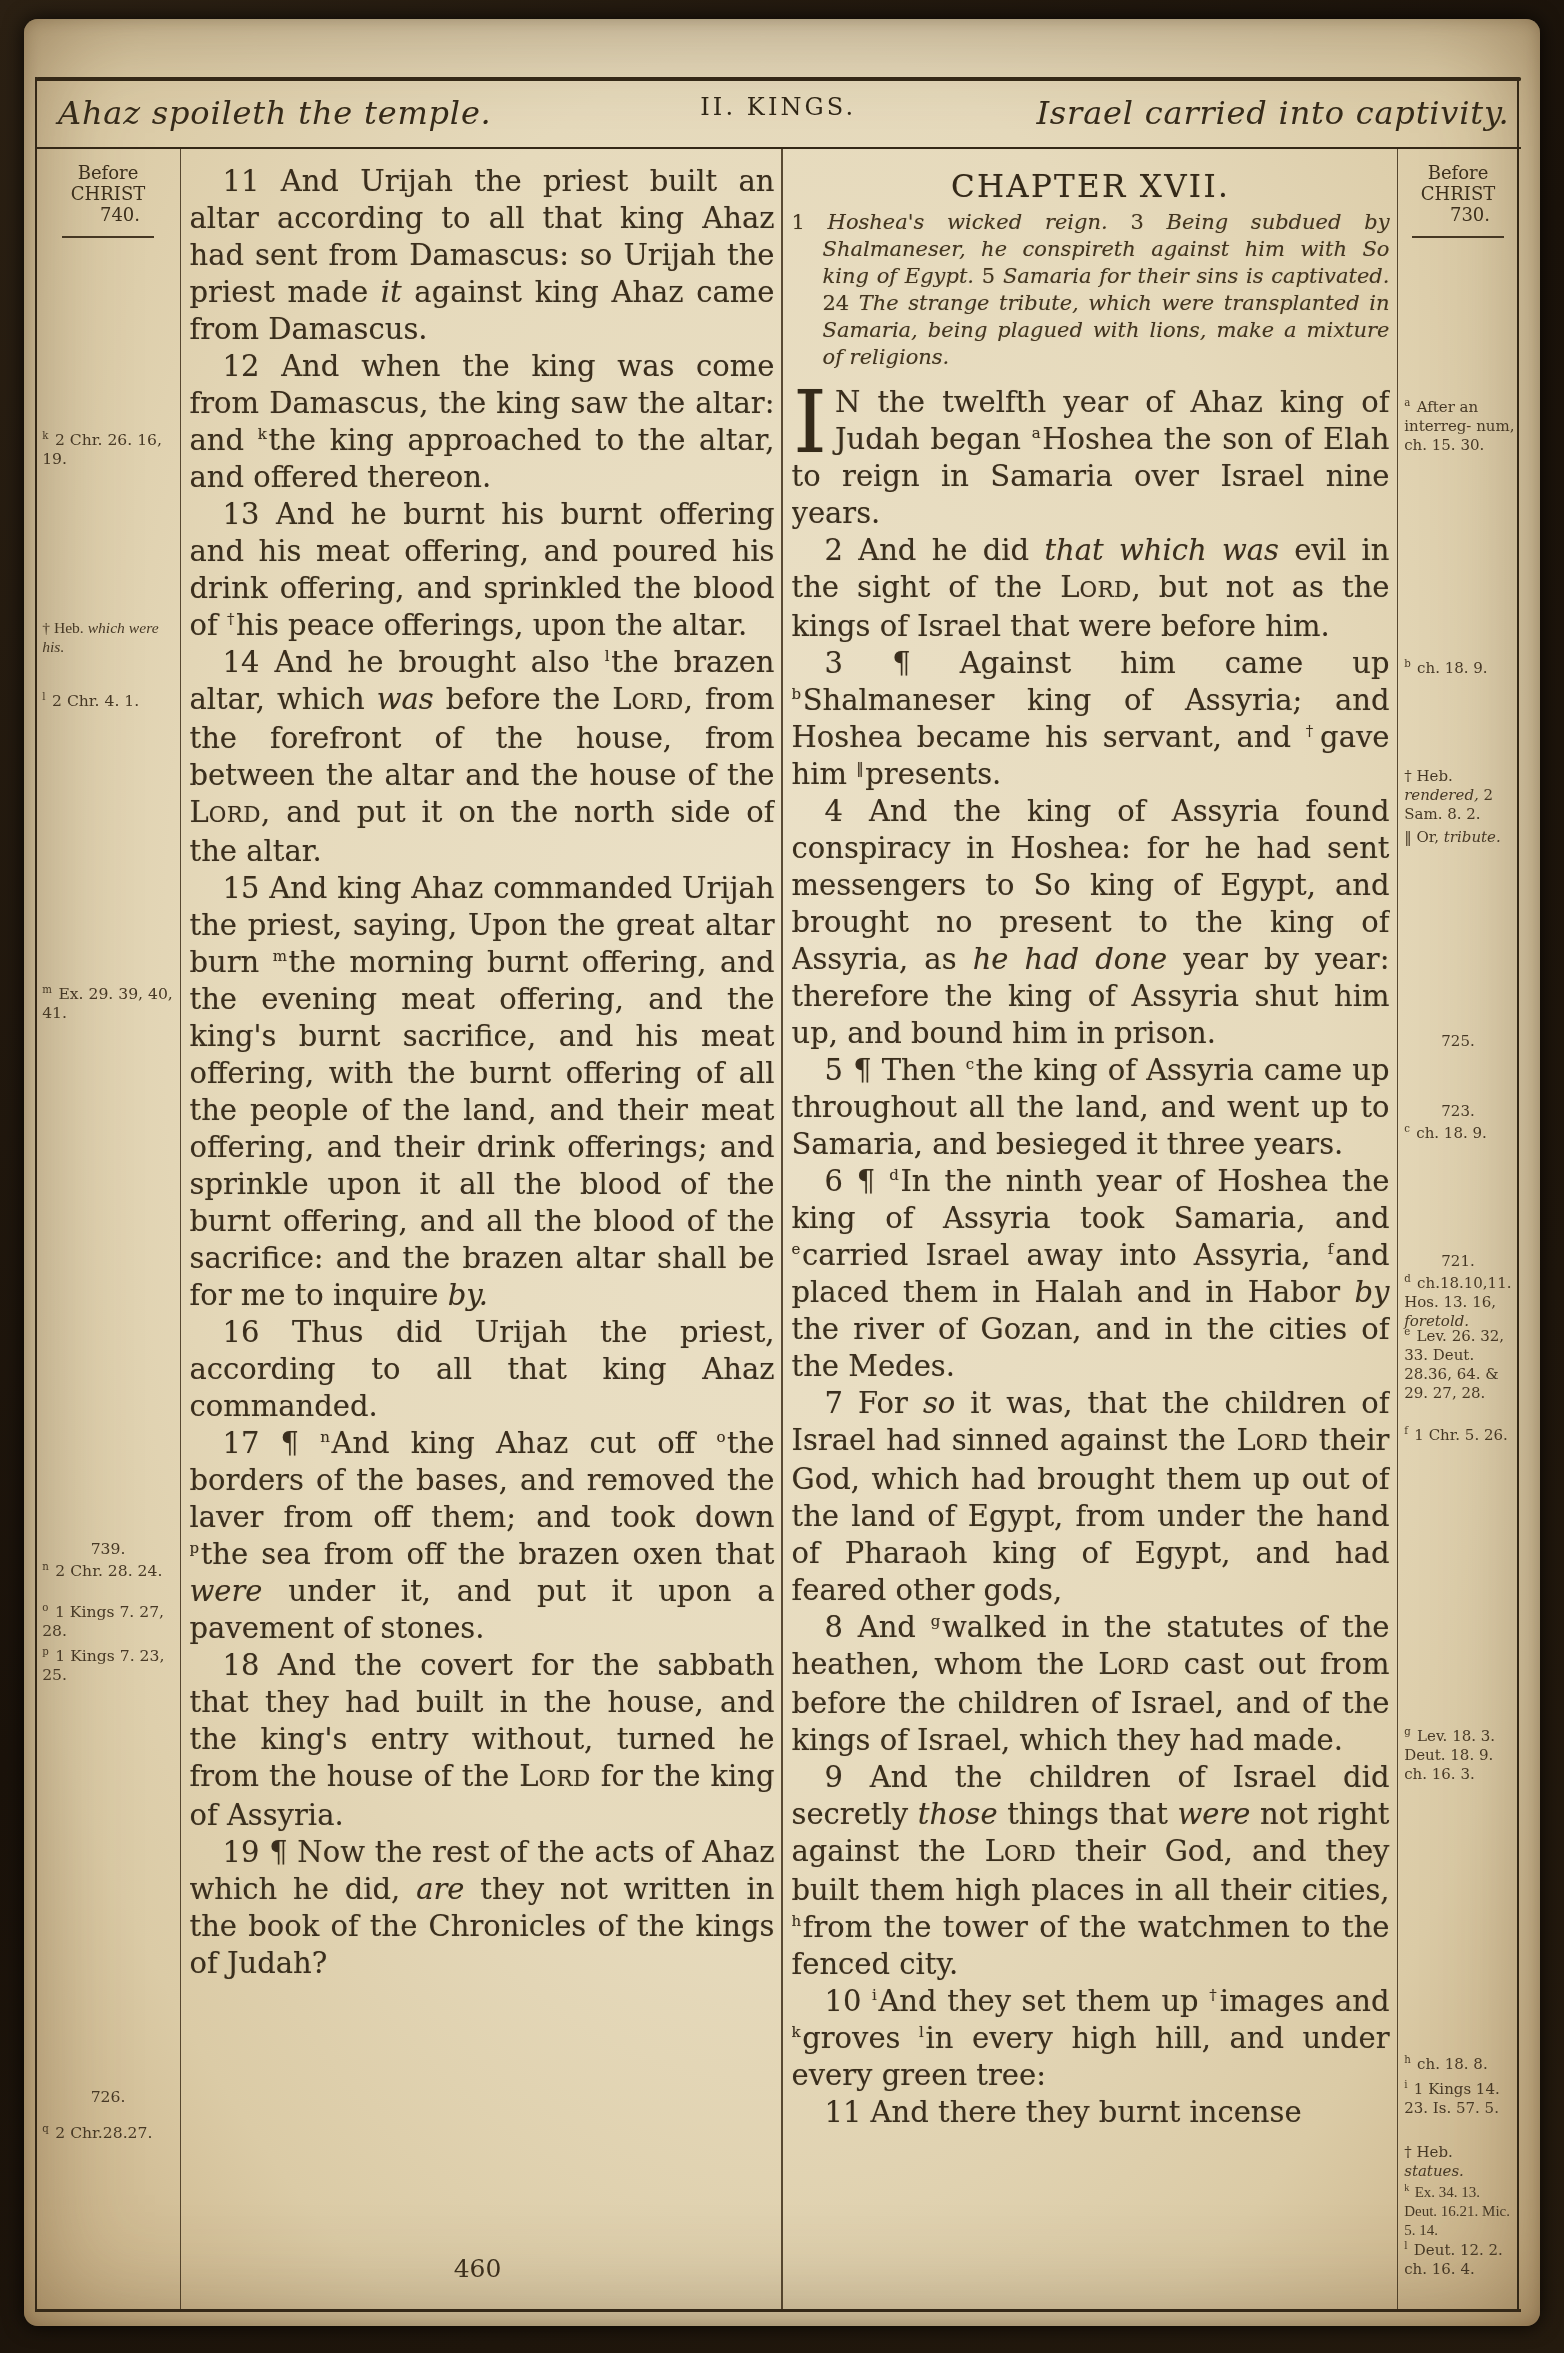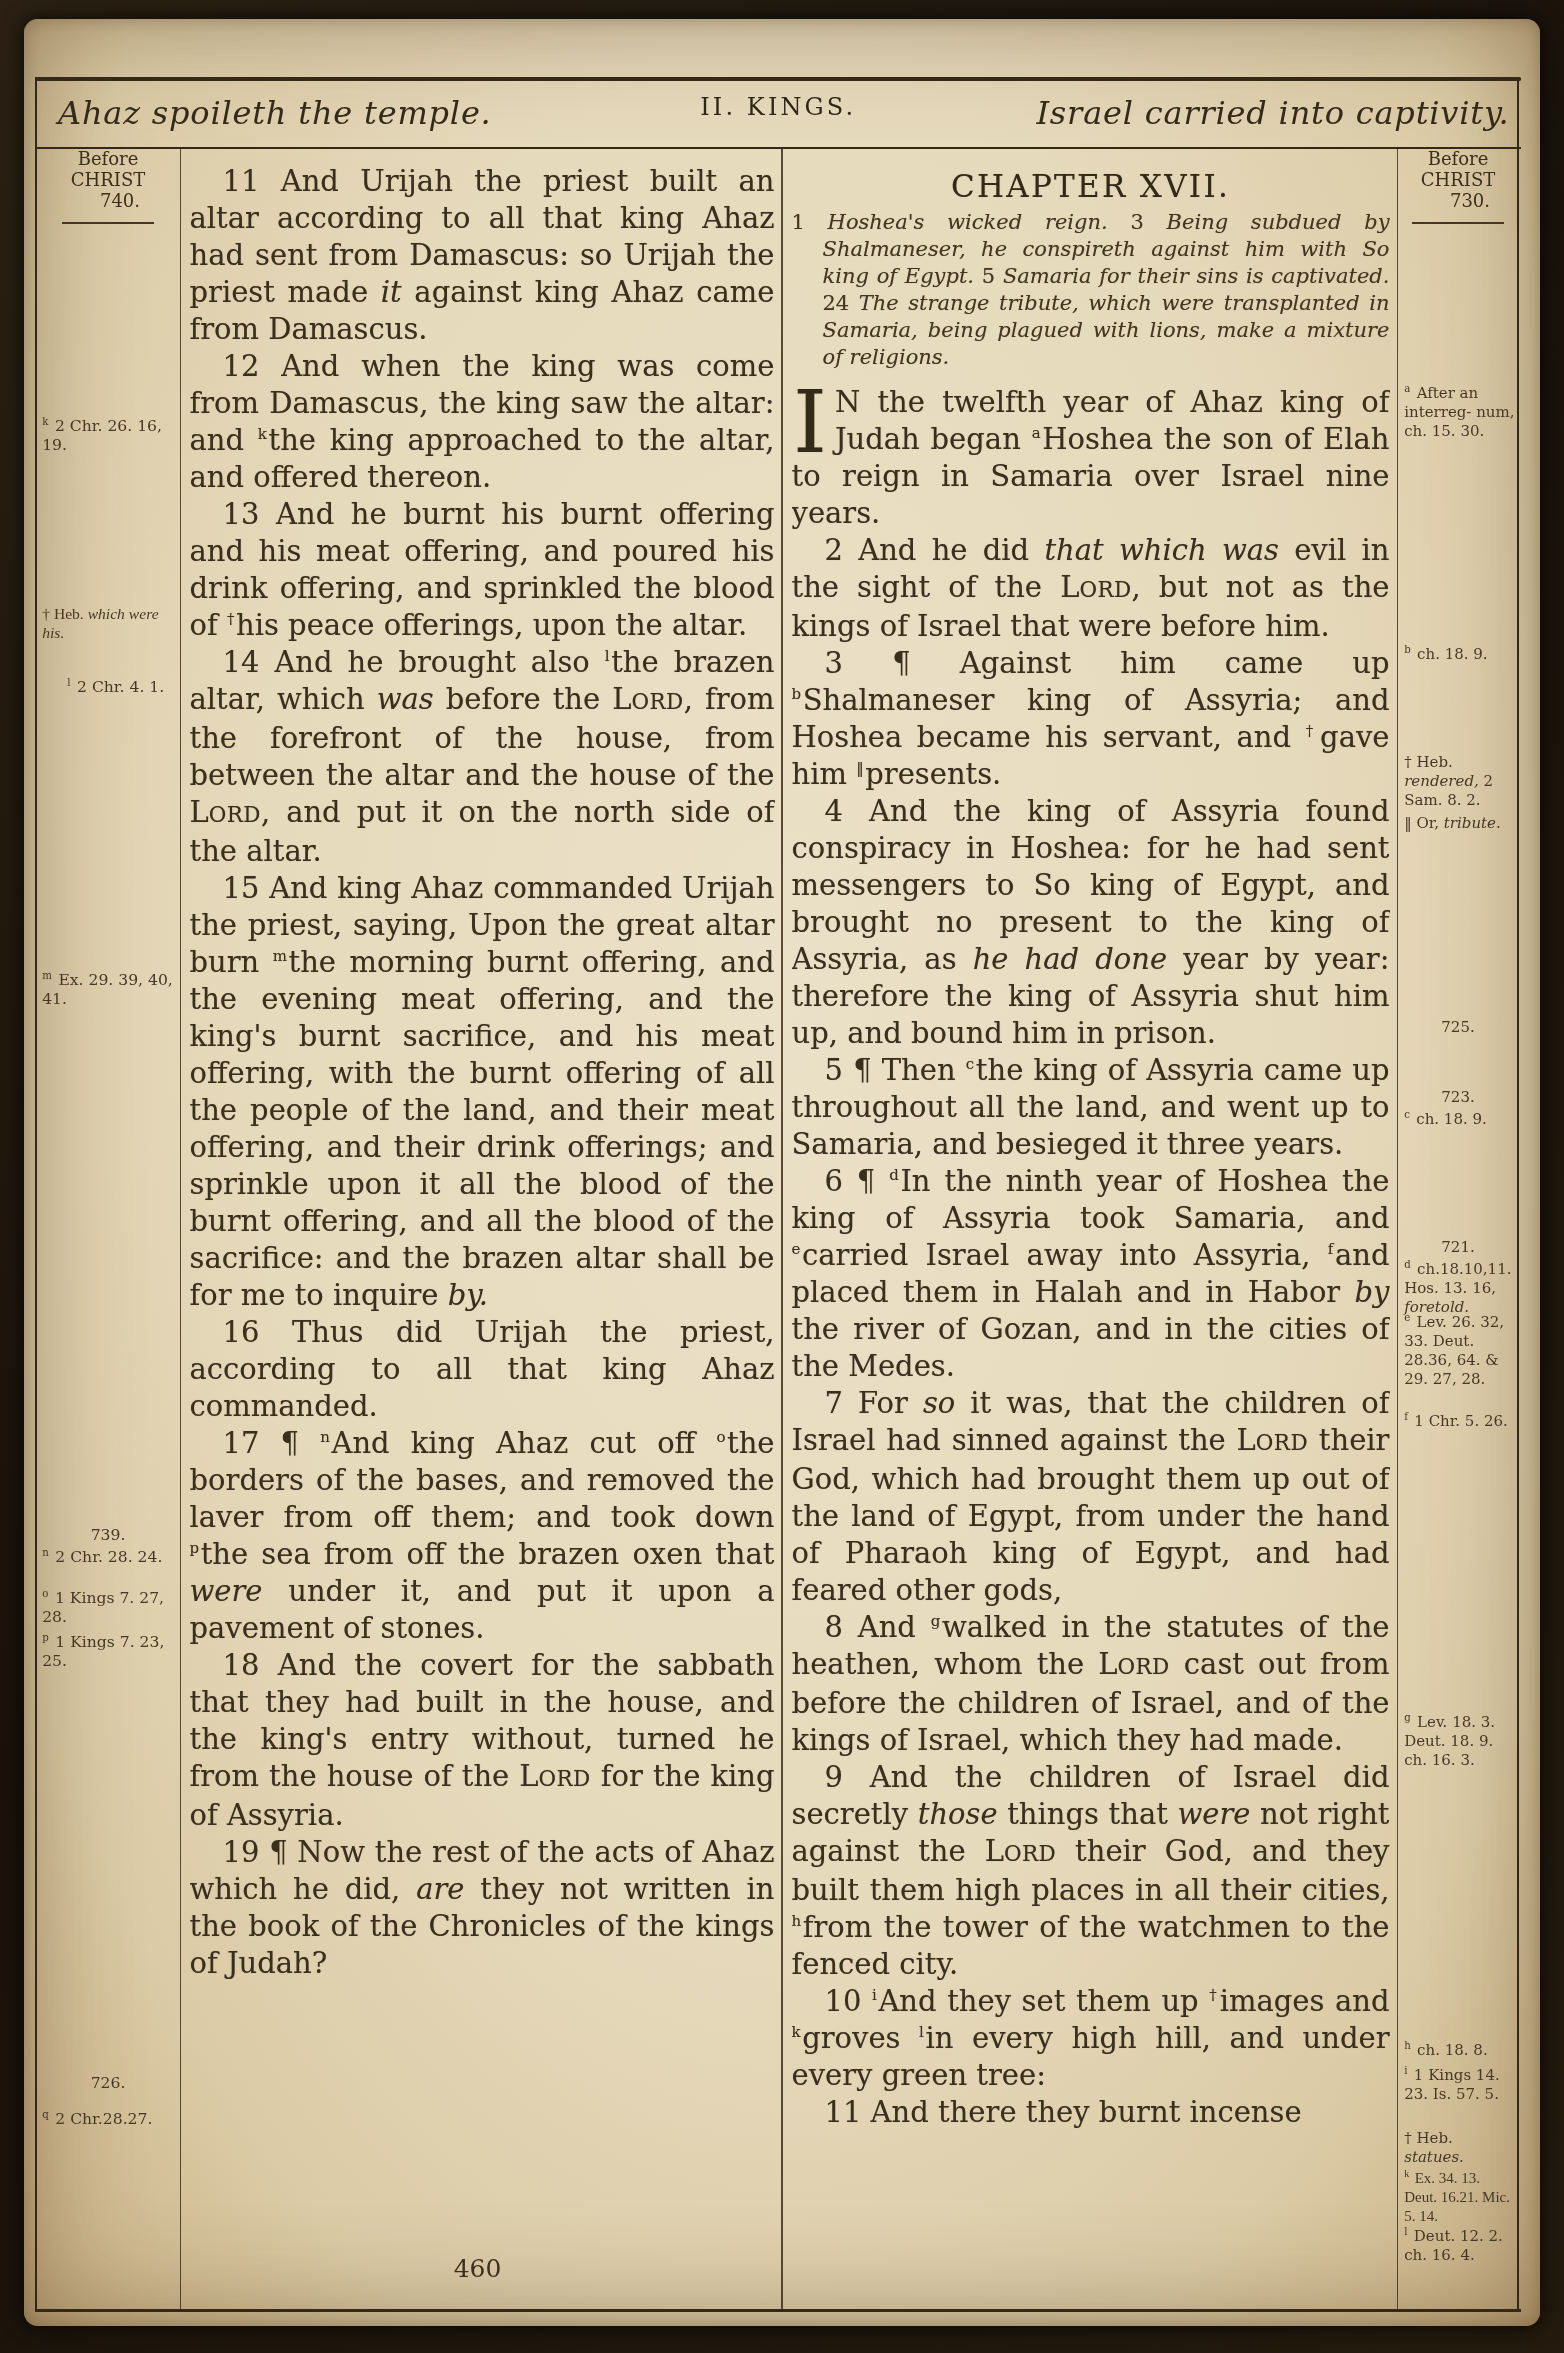--- a/index.html
+++ b/index.html
@@ -23,21 +23,21 @@
   .edge-right{left:1493px;top:58px;width:2.3px;height:2235px;}
   .colrule{position:absolute;top:130px;height:2160px;width:1.6px;background:rgba(62,47,26,.85);}
   .cr1{left:156px;} .cr2{left:757px;width:2.3px;} .cr3{left:1373px;}
 
   .header{position:absolute;left:12.5px;right:19px;top:61px;height:64px;}
   .head-side{position:absolute;top:14px;font-style:italic;font-size:32px;letter-spacing:0.8px;color:#352a19;}
   .head-left{left:22px;}
   .head-right{right:11px;}
   .head-center{position:absolute;left:0;right:0;top:12.5px;text-align:center;font-size:24px;letter-spacing:3.1px;color:#30261600;color:#302616;}
 
-  .margincol{position:absolute;top:116px;height:2160px;font-size:15.6px;line-height:19px;color:#463825;}
+  .margincol{position:absolute;top:130px;height:2160px;font-size:15.6px;line-height:19px;color:#463825;}
   .margin-left{left:14px;width:141px;}
   .margin-right{left:1376px;width:117px;}
   .bc{position:absolute;top:12.5px;left:0;right:0;text-align:center;font-size:18px;line-height:21px;color:#3c2f1c;}
   .bc .year{margin-top:0.8px;padding-left:24px;}
   .bc-rule{width:92px;height:1.6px;background:#453723;margin:11px auto 0 auto;}
   .note{position:absolute;left:4.7px;right:1.6px;}
   .note.center{text-align:center;left:0;right:0;}
   .note sup{font-size:10.2px;line-height:0;vertical-align:super;margin-right:1.6px;}
   .margin-right .note{font-size:15px;line-height:19px;}
 
@@ -81,21 +81,21 @@
   <div class="margincol margin-left">
     <div class="bc">
       <div>Before</div>
       <div>CHRIST</div>
       <div class="year">740.</div>
       <div class="bc-rule"></div>
     </div>
     <div id="left-notes">
         <div class="note" style="top: 282px;"><sup>k</sup> 2 Chr. 26. 16, 19.</div>
         <div class="note" style="top: 469px; font-family: Liberation Serif, serif;">† Heb. <i>which were his.</i></div>
-        <div class="note" style="top: 543px; margin-left: 25px;"><sup>l</sup> 2 Chr. 4. 1.</div>
+        <div class="note" style="top: 543px;"><sup>l</sup> 2 Chr. 4. 1.</div>
         <div class="note" style="top: 836px;"><sup>m</sup> Ex. 29. 39, 40, 41.</div>
         <div class="note center" style="top: 1391px;">739.</div>
         <div class="note" style="top: 1413px;"><sup>n</sup> 2 Chr. 28. 24.</div>
         <div class="note" style="top: 1454px;"><sup>o</sup> 1 Kings 7. 27, 28.</div>
         <div class="note" style="top: 1498px;"><sup>p</sup> 1 Kings 7. 23, 25.</div>
         <div class="note center" style="top: 1939px;">726.</div>
         <div class="note" style="top: 1975px;"><sup>q</sup> 2 Chr.28.27.</div>
       </div>
   </div>
 

